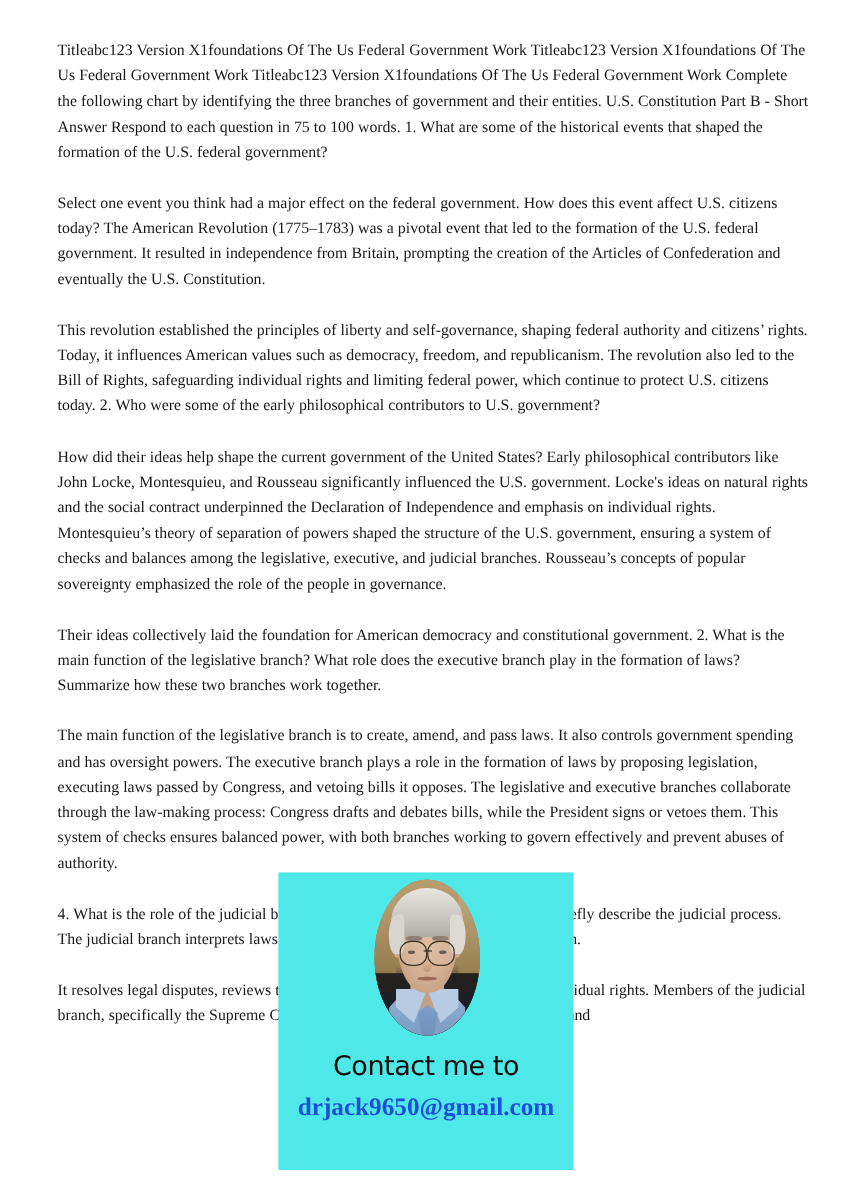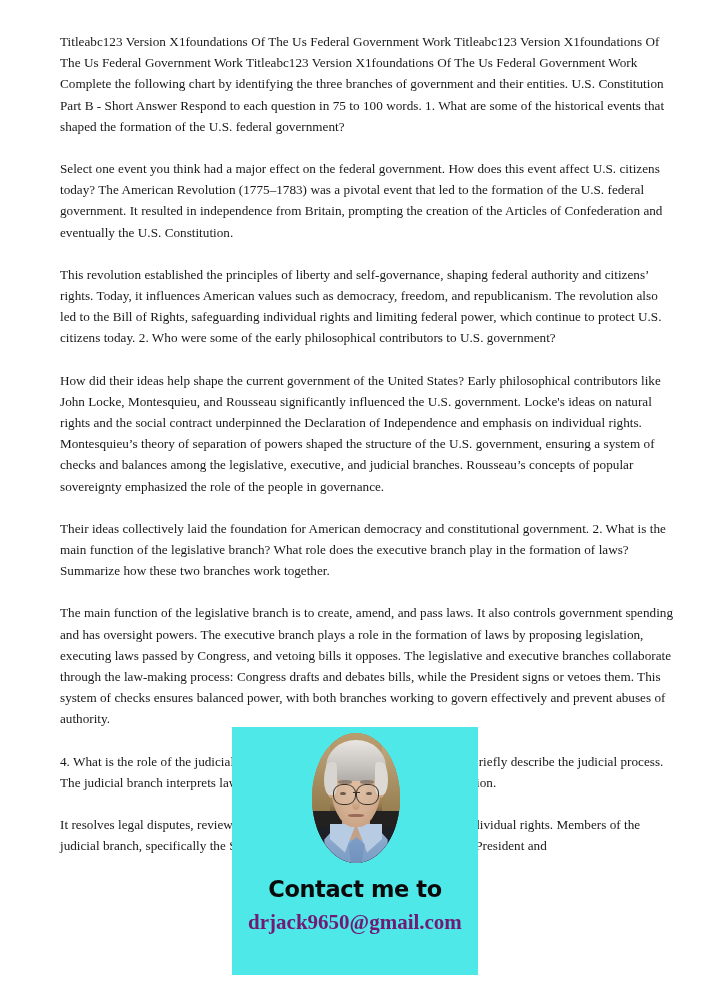--- a/index.html
+++ b/index.html
@@ -18,21 +18,21 @@
     background: #ffffff;
     overflow: hidden;
   }
   #doc-body {
     position: absolute;
     left: 48px;
     top: 31px;
     width: 626px;
   }
   .para {
-    margin: 0 0 21px 12px;
+    margin: 0 0 21px 0;
     font-size: 13.2px;
     line-height: 21.2px;
     color: #181818;
     text-align: left;
     word-spacing: 0.1px;
   }
   .para:last-child { margin-bottom: 0; }
 
   
   #contact-overlay {
@@ -129,35 +129,35 @@
   }
   .ph-bridge { left: 47%; top: 45%; width: 7%; height: 1.4px; background:#3a3226; }
   .ph-eye-l { left: 32%; top: 45%; width: 7%; height: 3%; background: #4a3b30; border-radius: 50%; }
   .ph-eye-r { right: 32%; top: 45%; width: 7%; height: 3%; background: #4a3b30; border-radius: 50%; }
   .ph-nose { left: 45%; top: 47%; width: 10%; height: 12%; background: linear-gradient(180deg,rgba(190,145,115,0) 40%, rgba(178,133,103,.55) 100%); border-radius: 40%; }
   .ph-mouth { left: 41%; top: 62%; width: 18%; height: 2.4%; background: #9c6a58; border-radius: 40%; }
 
   #contact-line1, #contact-line2 {
     position: relative;
     font-family: "DejaVu Sans", "Liberation Sans", sans-serif;
-    font-weight: bold;
+    font-weight: normal;
     font-size: 22.5px;
     line-height: 32px;
     letter-spacing: -0.4px;
     color: #0a0a0a;
   }
   #contact-line1 { margin-top: 146px; }
   #contact-email {
     position: relative;
     margin-top: 4px;
     font-family: "Liberation Serif", "DejaVu Serif", serif;
     font-weight: bold;
     font-size: 21px;
     line-height: 26px;
-    color: #701a75;
+    color: #1d4ed8;
   }
 </style>
 </head>
 <body>
 
 <div id="page">
 
   <div id="doc-body">
     <p class="para">Titleabc123 Version X1foundations Of The Us Federal Government Work Titleabc123 Version X1foundations Of The Us Federal Government Work Titleabc123 Version X1foundations Of The Us Federal Government Work Complete the following chart by identifying the three branches of government and their entities. U.S. Constitution Part B - Short Answer Respond to each question in 75 to 100 words. 1. What are some of the historical events that shaped the formation of the U.S. federal government?</p>
     <p class="para">Select one event you think had a major effect on the federal government. How does this event affect U.S. citizens today? The American Revolution (1775–1783) was a pivotal event that led to the formation of the U.S. federal government. It resulted in independence from Britain, prompting the creation of the Articles of Confederation and eventually the U.S. Constitution.</p>

